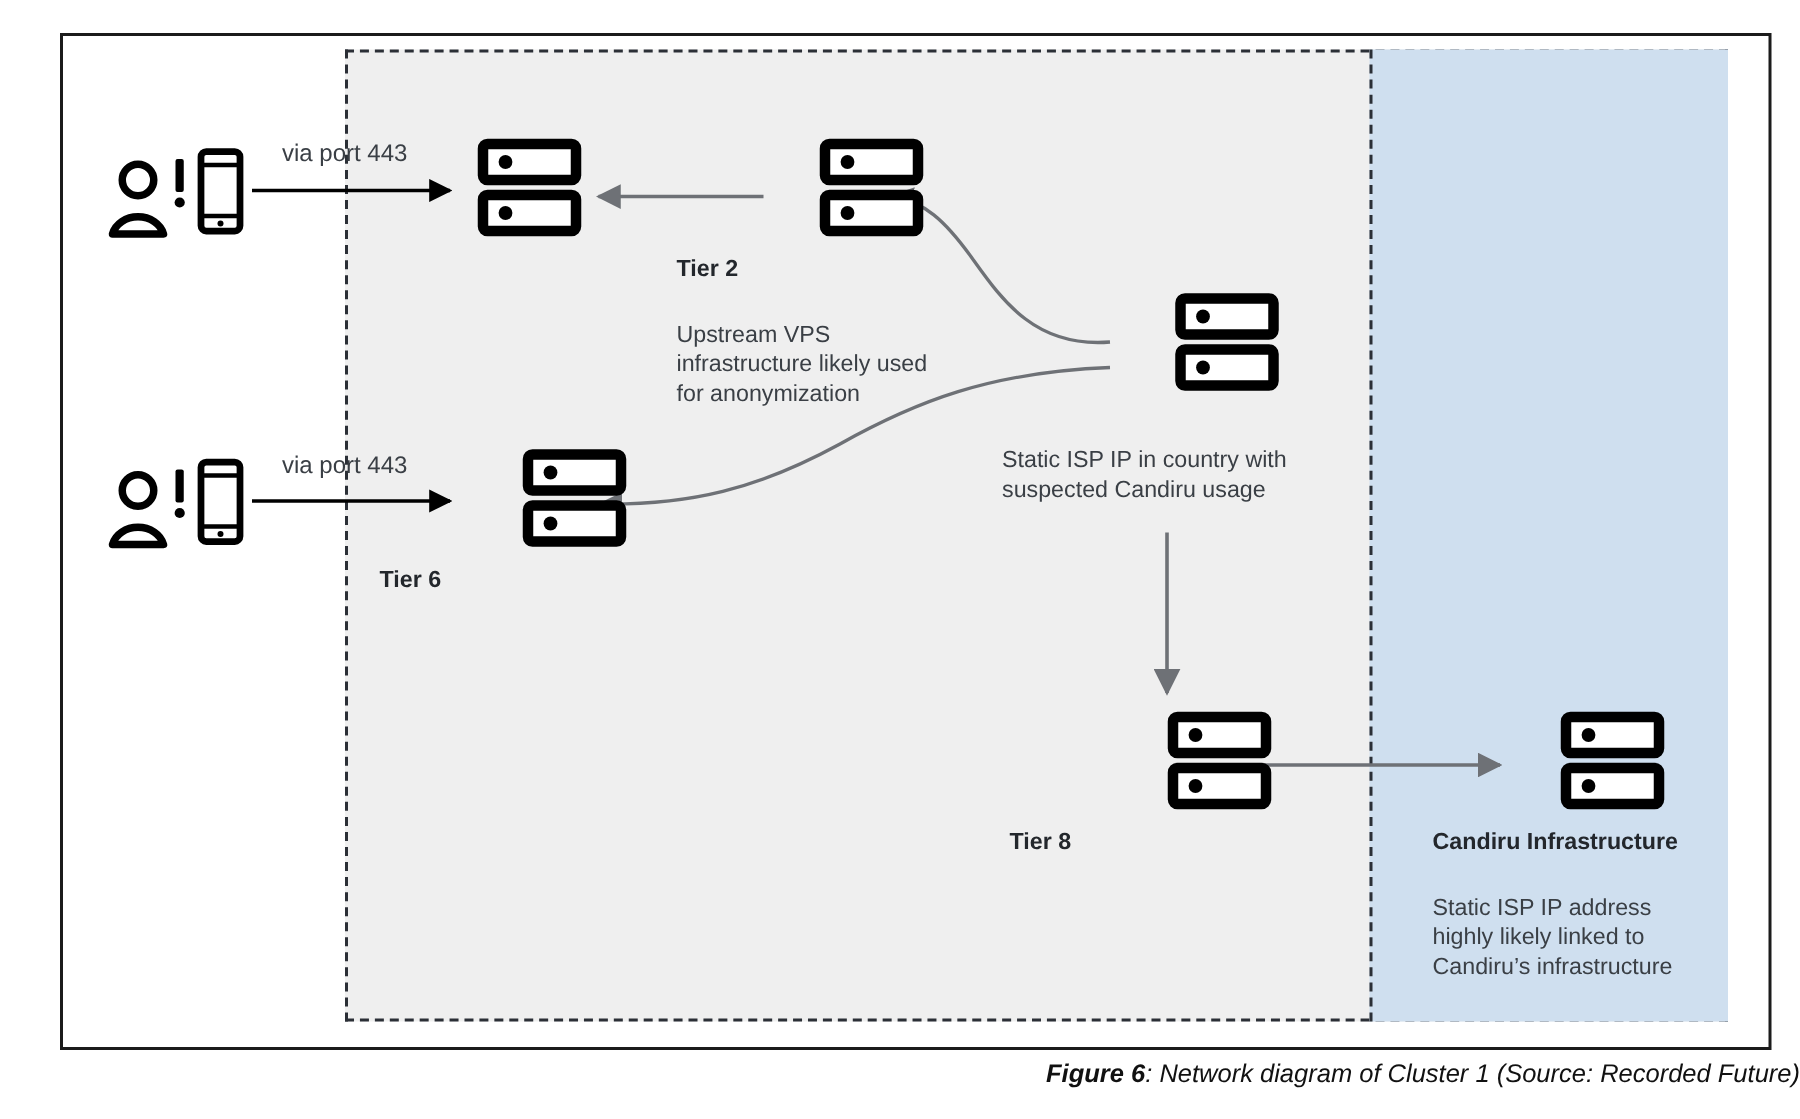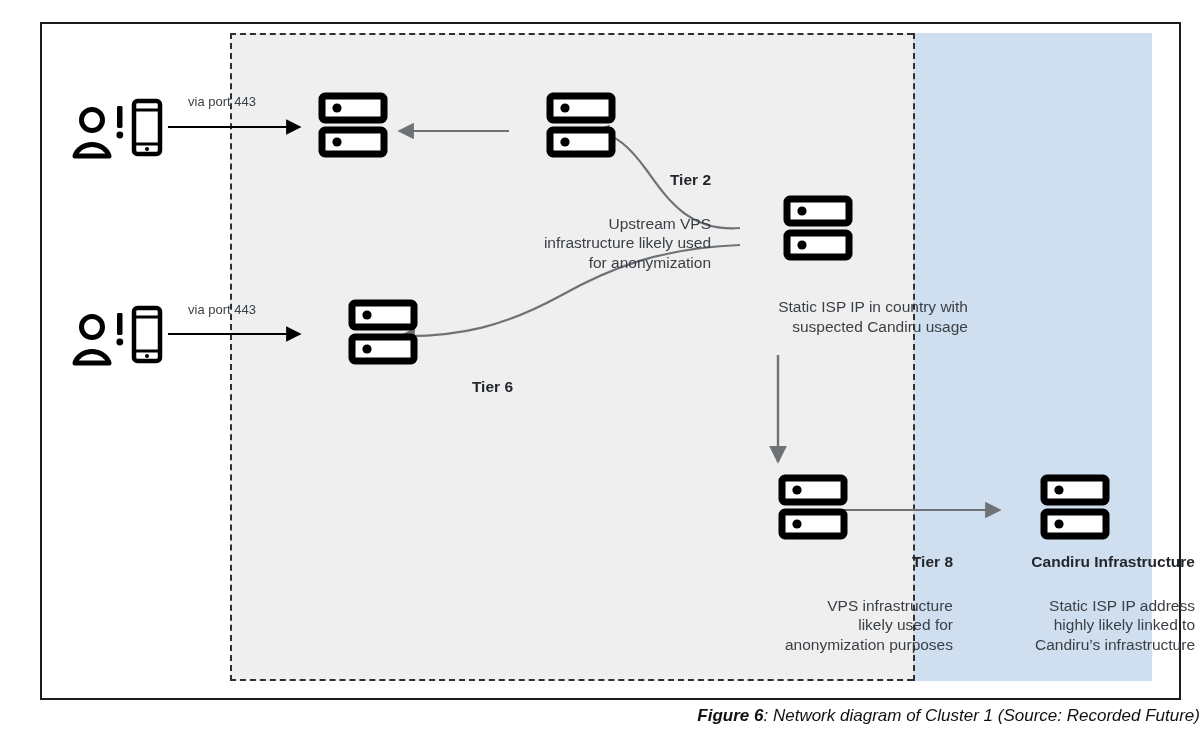--- a/index.html
+++ b/index.html
@@ -58,21 +58,21 @@
     top: 0;
     width: 1200px;
     height: 746px;
     pointer-events: none;
   }
   
   .node {
     position: absolute;
   }
   .node-caption {
-    text-align: right;
+    text-align: left;
     color: #3a3f45;
     font-size: 15.5px;
     line-height: 1.26;
     width: 260px;
     margin-left: -130px;
     left: 50%;
     position: relative;
   }
   .node-caption .title {
     display: block;
@@ -93,21 +93,21 @@
   }
   
   .victim-icon {
     width: 92px;
     height: 72px;
     display: block;
   }
   
   .edge-label {
     position: absolute;
-    font-size: 13px;
+    font-size: 16px;
     color: #3a3f45;
     white-space: nowrap;
   }
   
   #figure-caption {
     position: absolute;
     left: 0;
     top: 706px;
     width: 1200px;
     text-align: right;
@@ -241,23 +241,20 @@
 
   <div class="node" style="left:743px; top:472px;">
     <svg class="server-icon" viewBox="0 0 70 70" xmlns="http://www.w3.org/2000/svg">
       <rect x="4" y="6" width="62" height="24" rx="3" fill="#ffffff" stroke="#000000" stroke-width="7"></rect>
       <circle cx="19" cy="18" r="4.6" fill="#000000"></circle>
       <rect x="4" y="40" width="62" height="24" rx="3" fill="#ffffff" stroke="#000000" stroke-width="7"></rect>
       <circle cx="19" cy="52" r="4.6" fill="#000000"></circle>
     </svg>
     <div class="node-caption" style="top:10px; width:280px; margin-left:-140px;">
       <span class="title">Tier 8</span>
-      <span class="desc">VPS infrastructure
-likely used for
-anonymization purposes</span>
     </div>
   </div>
 
   <div class="node" style="left:1015px; top:472px;">
     <svg class="server-icon" viewBox="0 0 70 70" xmlns="http://www.w3.org/2000/svg">
       <rect x="4" y="6" width="62" height="24" rx="3" fill="#ffffff" stroke="#000000" stroke-width="7"></rect>
       <circle cx="19" cy="18" r="4.6" fill="#000000"></circle>
       <rect x="4" y="40" width="62" height="24" rx="3" fill="#ffffff" stroke="#000000" stroke-width="7"></rect>
       <circle cx="19" cy="52" r="4.6" fill="#000000"></circle>
     </svg>

